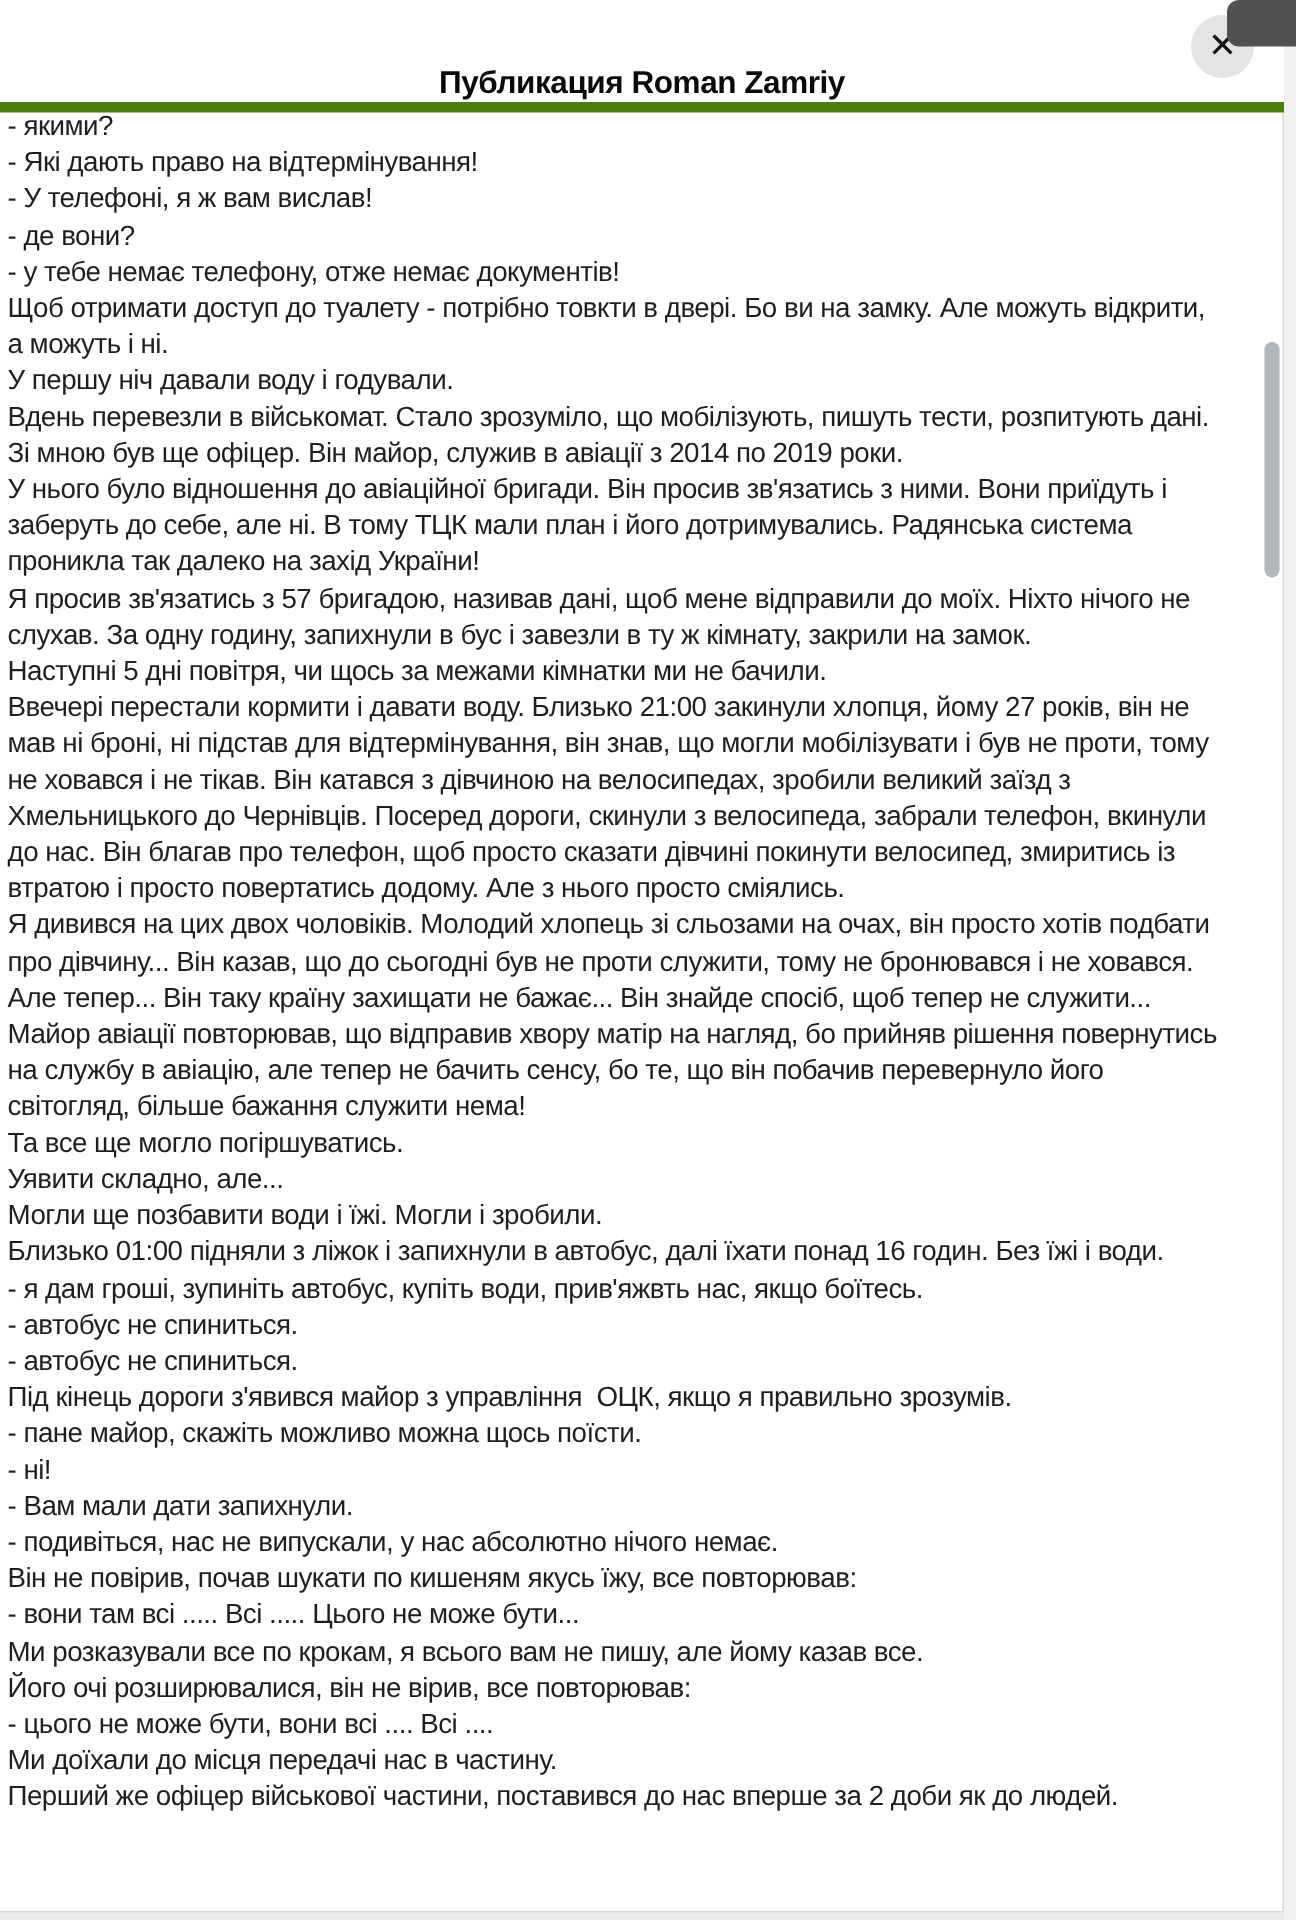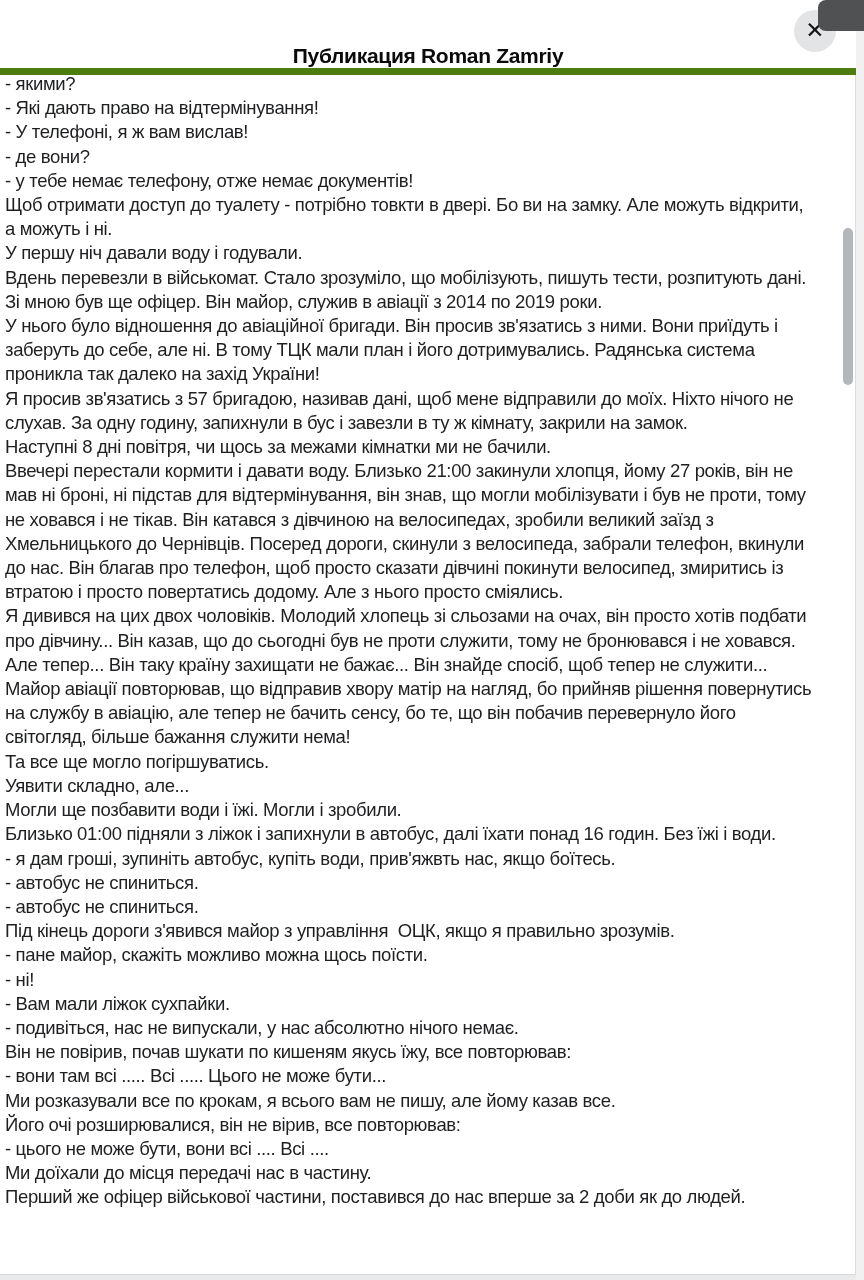--- a/index.html
+++ b/index.html
@@ -123,35 +123,35 @@
       <p class="para">- якими?</p>
       <p class="para">- Які дають право на відтермінування!</p>
       <p class="para">- У телефоні, я ж вам вислав!</p>
       <p class="para">- де вони?</p>
       <p class="para">- у тебе немає телефону, отже немає документів!</p>
       <p class="para">Щоб отримати доступ до туалету - потрібно товкти в двері. Бо ви на замку. Але можуть відкрити, а можуть і ні.</p>
       <p class="para">У першу ніч давали воду і годували.</p>
       <p class="para">Вдень перевезли в військомат. Стало зрозуміло, що мобілізують, пишуть тести, розпитують дані. Зі мною був ще офіцер. Він майор, служив в авіації з 2014 по 2019 роки.</p>
       <p class="para">У нього було відношення до авіаційної бригади. Він просив зв'язатись з ними. Вони приїдуть і заберуть до себе, але ні. В тому ТЦК мали план і його дотримувались. Радянська система проникла так далеко на захід України!</p>
       <p class="para">Я просив зв'язатись з 57 бригадою, називав дані, щоб мене відправили до моїх. Ніхто нічого не слухав. За одну годину, запихнули в бус і завезли в ту ж кімнату, закрили на замок.</p>
-      <p class="para">Наступні 8 дні повітря, чи щось за межами кімнатки ми не бачили.</p>
+      <p class="para">Наступні 5 дні повітря, чи щось за межами кімнатки ми не бачили.</p>
       <p class="para">Ввечері перестали кормити і давати воду. Близько 21:00 закинули хлопця, йому 27 років, він не мав ні броні, ні підстав для відтермінування, він знав, що могли мобілізувати і був не проти, тому не ховався і не тікав. Він катався з дівчиною на велосипедах, зробили великий заїзд з Хмельницького до Чернівців. Посеред дороги, скинули з велосипеда, забрали телефон, вкинули до нас. Він благав про телефон, щоб просто сказати дівчині покинути велосипед, змиритись із втратою і просто повертатись додому. Але з нього просто сміялись.</p>
       <p class="para">Я дивився на цих двох чоловіків. Молодий хлопець зі сльозами на очах, він просто хотів подбати про дівчину... Він казав, що до сьогодні був не проти служити, тому не бронювався і не ховався. Але тепер... Він таку країну захищати не бажає... Він знайде спосіб, щоб тепер не служити...</p>
       <p class="para">Майор авіації повторював, що відправив хвору матір на нагляд, бо прийняв рішення повернутись на службу в авіацію, але тепер не бачить сенсу, бо те, що він побачив перевернуло його світогляд, більше бажання служити нема!</p>
       <p class="para">Та все ще могло погіршуватись.</p>
       <p class="para">Уявити складно, але...</p>
       <p class="para">Могли ще позбавити води і їжі. Могли і зробили.</p>
       <p class="para">Близько 01:00 підняли з ліжок і запихнули в автобус, далі їхати понад 16 годин. Без їжі і води.</p>
       <p class="para">- я дам гроші, зупиніть автобус, купіть води, прив'яжвть нас, якщо боїтесь.</p>
       <p class="para">- автобус не спиниться.</p>
       <p class="para">- автобус не спиниться.</p>
       <p class="para">Під кінець дороги з'явився майор з управління  ОЦК, якщо я правильно зрозумів.</p>
       <p class="para">- пане майор, скажіть можливо можна щось поїсти.</p>
       <p class="para">- ні!</p>
-      <p class="para">- Вам мали ліжок сухпайки.</p>
+      <p class="para">- Вам мали дати запихнули.</p>
       <p class="para">- подивіться, нас не випускали, у нас абсолютно нічого немає.</p>
       <p class="para">Він не повірив, почав шукати по кишеням якусь їжу, все повторював:</p>
       <p class="para">- вони там всі ..... Всі ..... Цього не може бути...</p>
       <p class="para">Ми розказували все по крокам, я всього вам не пишу, але йому казав все.</p>
       <p class="para">Його очі розширювалися, він не вірив, все повторював:</p>
       <p class="para">- цього не може бути, вони всі .... Всі ....</p>
       <p class="para">Ми доїхали до місця передачі нас в частину.</p>
       <p class="para">Перший же офіцер військової частини, поставився до нас вперше за 2 доби як до людей.</p>
     </main>
 

